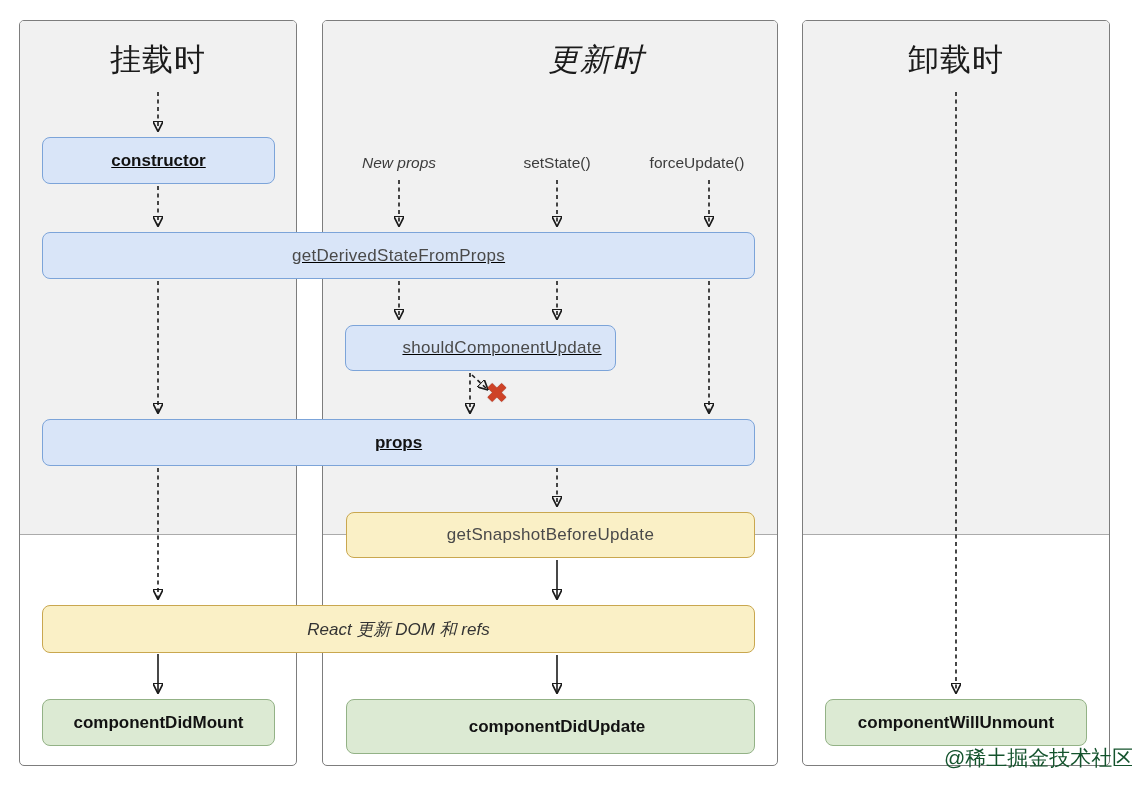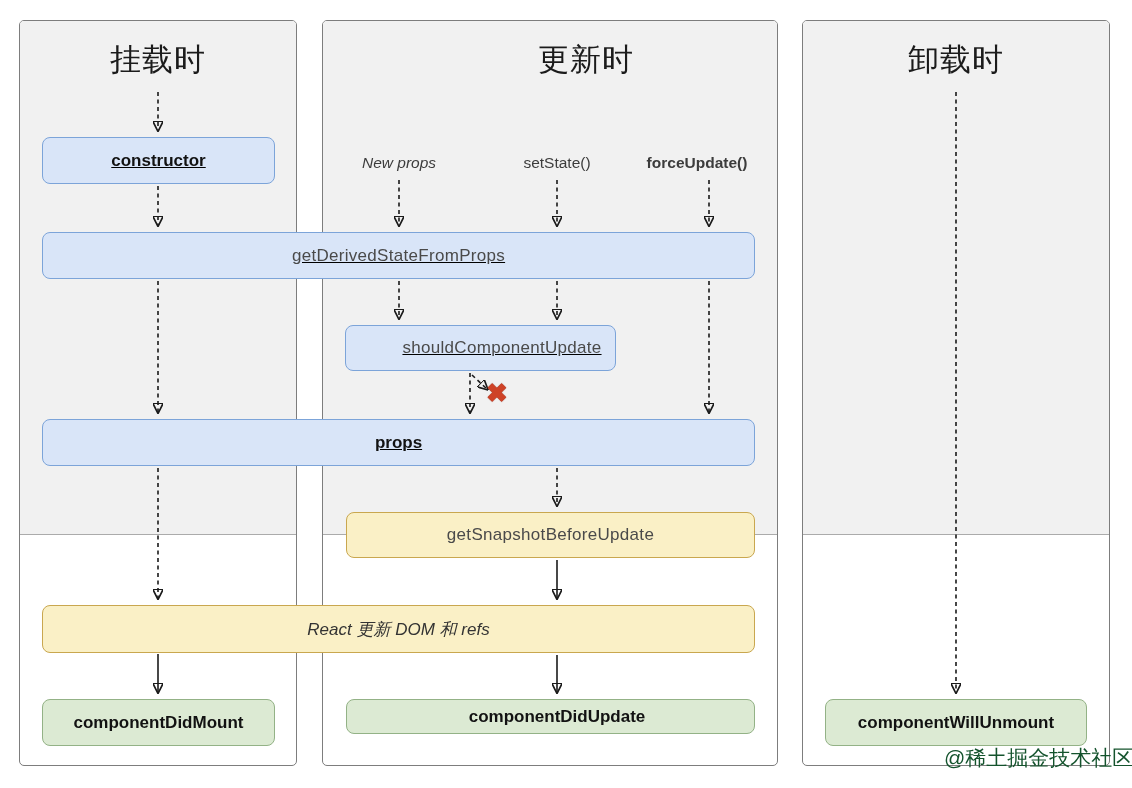--- a/index.html
+++ b/index.html
@@ -36,36 +36,36 @@
   .col-title {
     position: absolute;
     top: 42px;
     font-size: 31px;
     line-height: 36px;
     color: #1b1b1b;
     text-align: center;
     letter-spacing: 1px;
   }
   #title-mounting   { left: 19px;  width: 278px; }
-  #title-updating   { left: 322px; width: 528px; }
+  #title-updating   { left: 332px; width: 528px; font-style: italic; }
   #title-unmounting { left: 802px; width: 308px; }
   
   .trigger {
     position: absolute;
     top: 152px;
     height: 22px;
     line-height: 22px;
     width: 170px;
     text-align: center;
     font-size: 15.5px;
     color: #3c3c3c;
   }
   #trigger-new-props   { left: 314px; font-style: italic; }
   #trigger-set-state   { left: 472px; }
-  #trigger-force-update{ left: 612px; font-weight: bold; }
+  #trigger-force-update{ left: 612px; }
   
   .node {
     position: absolute;
     border-radius: 8px;
     display: flex;
     align-items: center;
     justify-content: center;
     font-size: 17px;
   }
   .node.blue   { background: #d9e5f8; border: 1.6px solid #7ca4d9; text-decoration: underline; }
@@ -75,21 +75,21 @@
   .txt-bold  { color: #121212; font-weight: bold; }
   .txt-italic{ color: #333333; font-style: italic; }
 
   #node-constructor   { left: 42px;  top: 137px; width: 233px; height: 47px; }
   #node-gdsfp         { left: 42px;  top: 232px; width: 713px; height: 47px; }
   #node-scu           { left: 345px; top: 325px; width: 271px; height: 46px; padding-left: 43px; }
   #node-render        { left: 42px;  top: 419px; width: 713px; height: 47px; }
   #node-gsbu          { left: 346px; top: 512px; width: 409px; height: 46px; }
   #node-react-update  { left: 42px;  top: 605px; width: 713px; height: 48px; }
   #node-cdm           { left: 42px;  top: 699px; width: 233px; height: 47px; }
-  #node-cdu           { left: 346px; top: 699px; width: 409px; height: 35px; padding-left: 13px; }
+  #node-cdu           { left: 346px; top: 699px; width: 409px; height: 55px; padding-left: 13px; }
   #node-cwu           { left: 825px; top: 699px; width: 262px; height: 47px; }
 
   
   #arrows {
     position: absolute;
     left: 0; top: 0;
     width: 1132px;
     height: 788px;
     pointer-events: none;
   }

